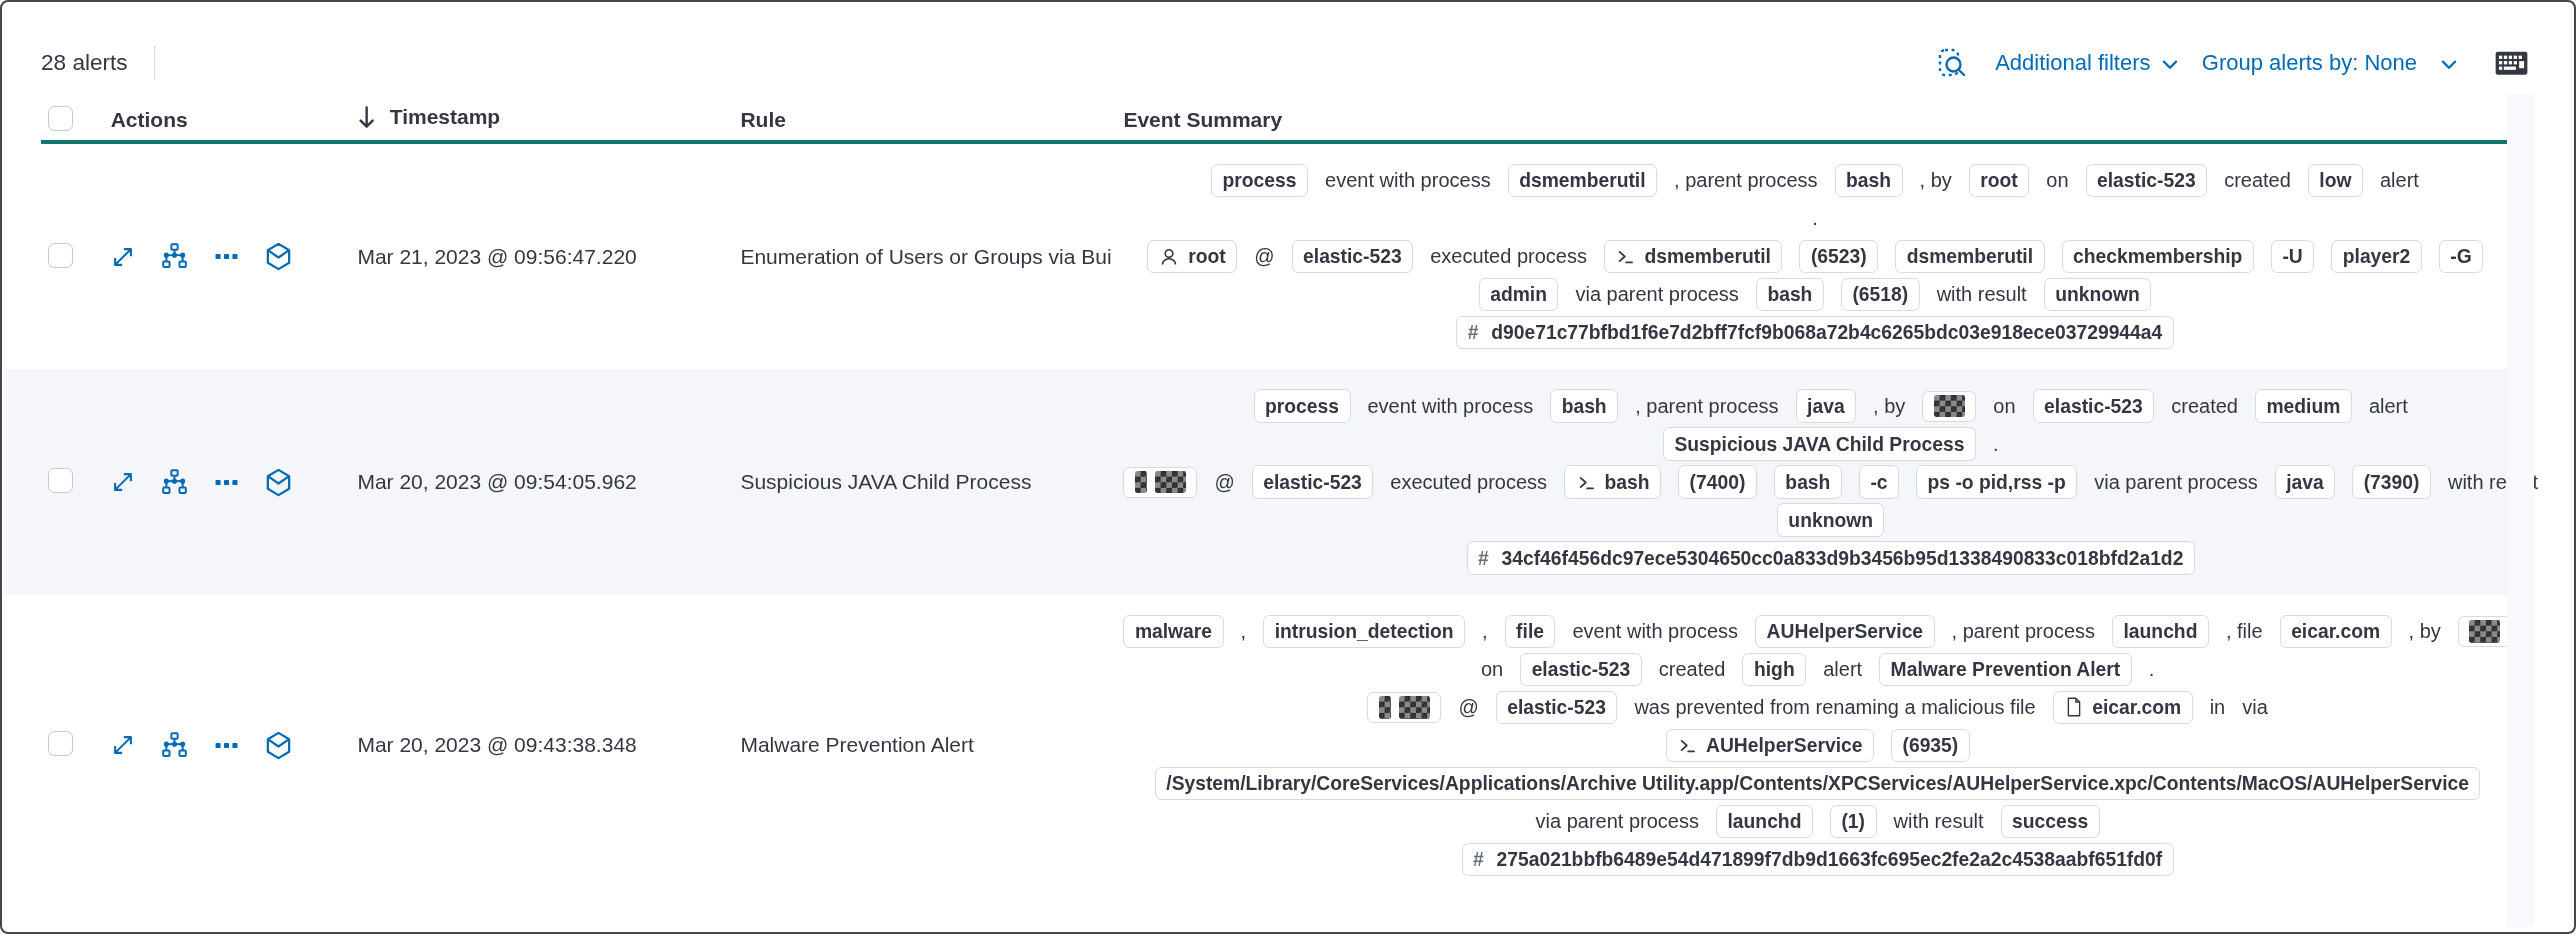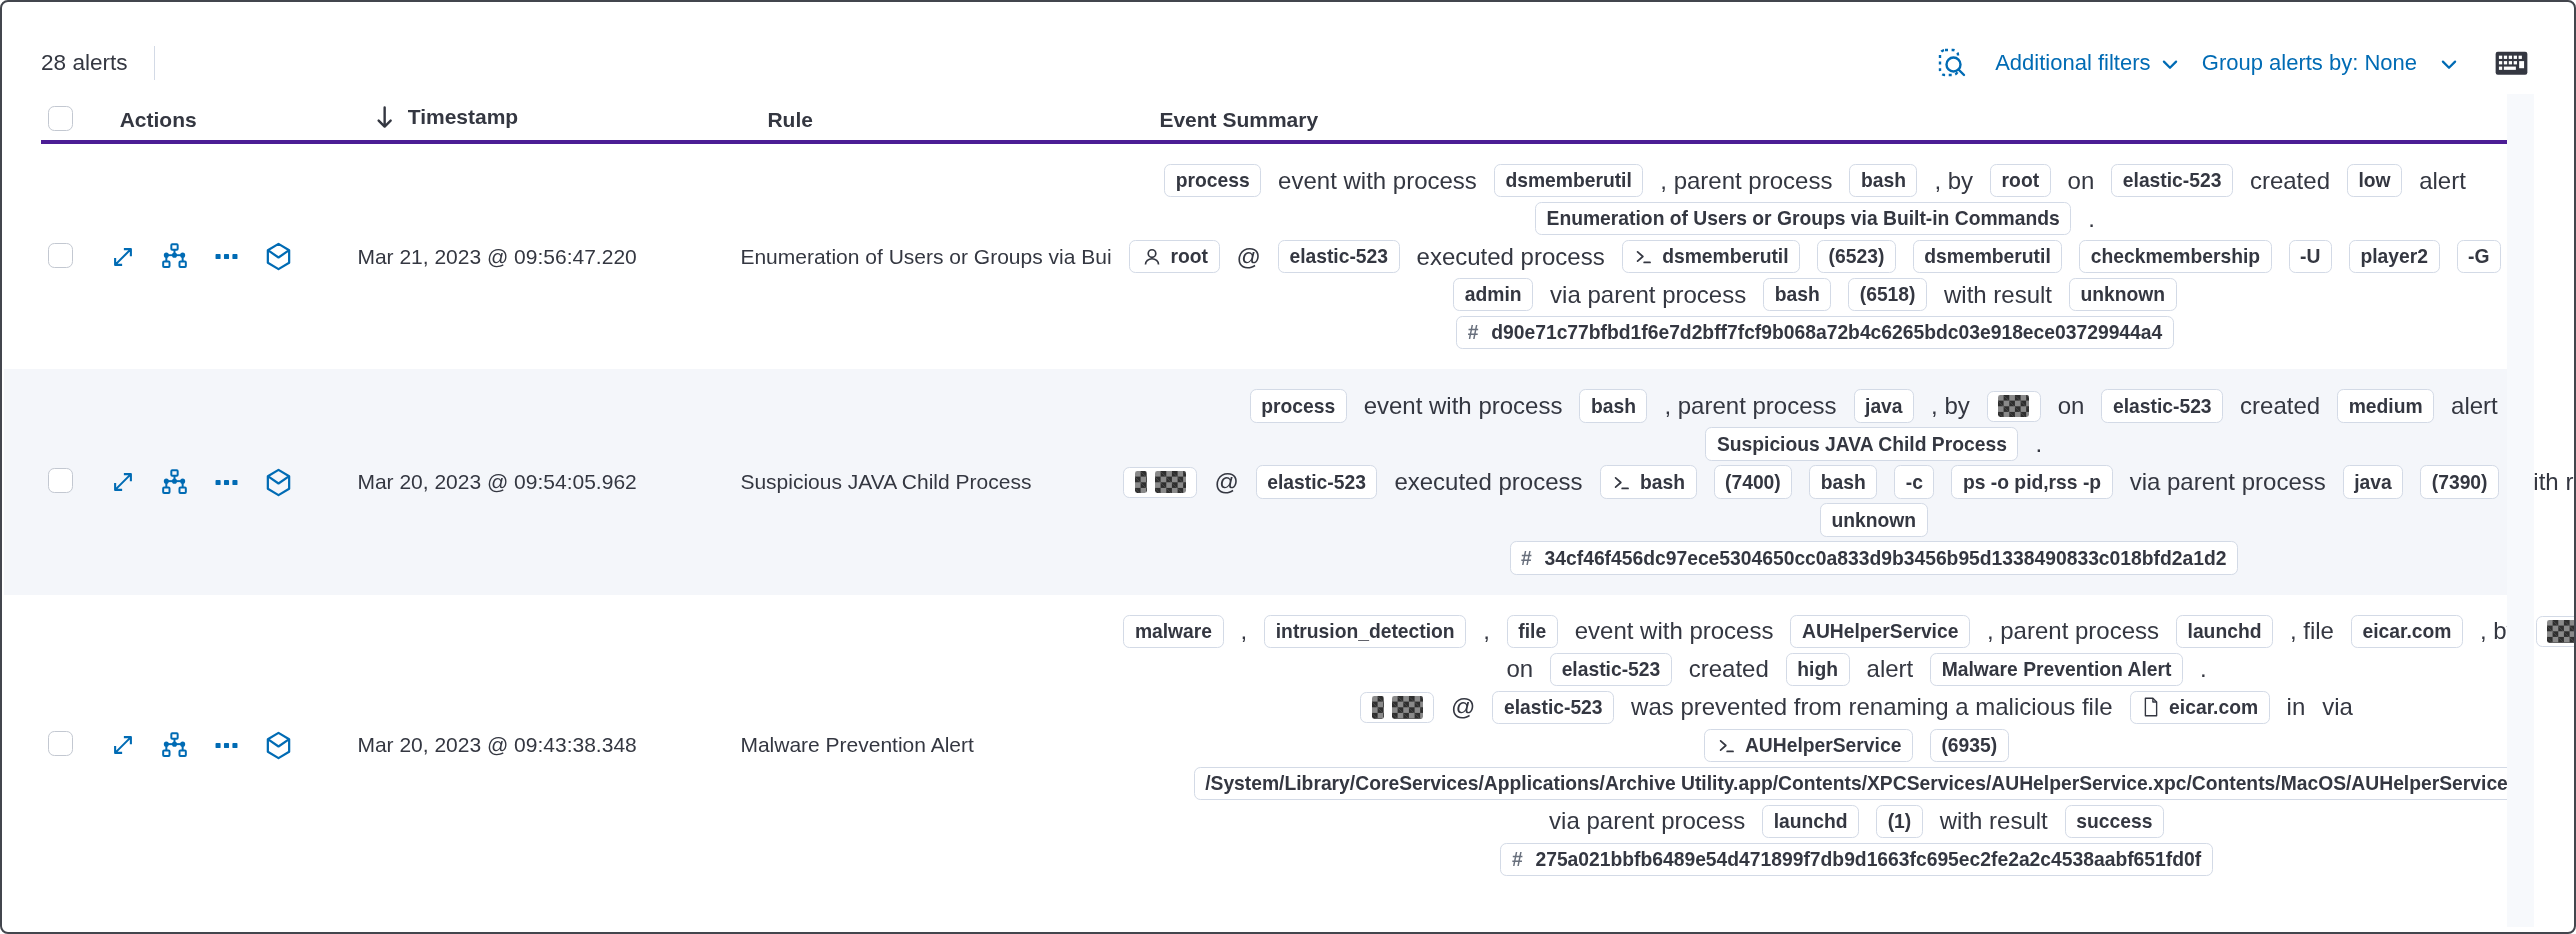--- a/index.html
+++ b/index.html
@@ -17,37 +17,37 @@
   .icon-btn { background:none; border:none; padding:0; cursor:pointer; display:flex; align-items:center; }
   .inspect-wrap { margin-right:27px; }
   .ctl-filters { margin-right:24px; }
   .pink-box { border:6.4px solid #EE3D8C; border-radius:3.2px; background:#fff; padding:13px 14.5px; margin-right:13px; }
   .ctl-group { margin-right:37px;gap:24px; }
   .kbd-wrap { }
 
   
   .table { position:absolute; top:97px; left:2.4px; width:2507px; }
   .grid-cols { display:grid; grid-template-columns:58px 258px 383px 383px 1fr; }
-  .thead { margin-left:37px; height:45px; align-items:center; border-bottom:4px solid #4c1d95;gap:9px; }
+  .thead { margin-left:37px; height:45px; align-items:center; border-bottom:4px solid #0f766e; }
   .th { font-size:21px; font-weight:700; color:#343741; }
   .th-actions { padding-left:11.3px; }
   .th-timestamp { display:flex; align-items:flex-start; gap:13px; }
   .row { padding:17.7px 4.8px 17.7px 37px; align-items:center; background:#fff; }
   .row.alt { background:#f4f6fa; }
   .cell-ts, .cell-rule { font-size:21px; color:#343741; }
   .cell-rule { white-space:nowrap; overflow:hidden; }
   .cbx { width:25px; height:25px; border:1.6px solid #c3c8d1; border-radius:6.4px; background:#fff; display:inline-block; cursor:pointer; }
   .cell-cbx { padding-left:6.4px; }
   .cell-actions { display:flex; align-items:center; gap:23.4px; padding-left:9.7px; }
   .cell-actions svg { display:block; }
 
   
   .cell-summary { display:flex; flex-direction:column; justify-content:center; }
   .sline { display:flex; justify-content:center; align-items:center; gap:17px; min-height:38px; flex-wrap:nowrap; }
-  .stext { font-size:24px; color:#343741; white-space:nowrap; }
+  .stext { font-size:20px; color:#343741; white-space:nowrap; }
   .badge { display:inline-flex; align-items:center; gap:8px; background:#fff; border:1.6px solid #d3dae6; border-radius:6.4px; padding:3.2px 10.5px; font-size:19.3px; font-weight:600; color:#343741; white-space:nowrap; line-height:1.3; cursor:pointer; }
   .badge .bicon { display:inline-flex; align-items:center; }
   .hashp { color:#69707D; margin-right:4.8px; font-weight:600; }
   .redact { display:inline-block; width:31px; height:22.6px; border-radius:2.4px;
     background-image:
       linear-gradient(45deg,#2e2e2e 25%,transparent 25%,transparent 75%,#2e2e2e 75%),
       linear-gradient(45deg,#2e2e2e 25%,#8a8a8a 25%,#8a8a8a 75%,#2e2e2e 75%);
     background-size:11.3px 11.3px; background-position:0 0,5.6px 5.6px; }
   .redact.sm { width:12px; }
 
@@ -183,23 +183,20 @@
               <span class="badge">
                 <span>elastic-523</span>
               </span>
               <span class="stext">created</span>
               <span class="badge">
                 <span>low</span>
               </span>
               <span class="stext">alert</span>
             </div>
             <div class="sline">
-              <span class="badge">
-                <span>Enumeration of Users or Groups via Built-in Commands</span>
-              </span>
               <span class="stext">.</span>
             </div>
             <div class="sline">
               <span class="badge">
                 <span class="bicon">
                   <svg width="22" height="22" viewBox="0 0 32 32" fill="none" stroke="#343741" stroke-width="2.4">
                     <circle cx="16" cy="11" r="5.5"></circle>
                     <path d="M6.5 27 a9.5 8.5 0 0 1 19 0"></path>
                   </svg>
                 </span>

